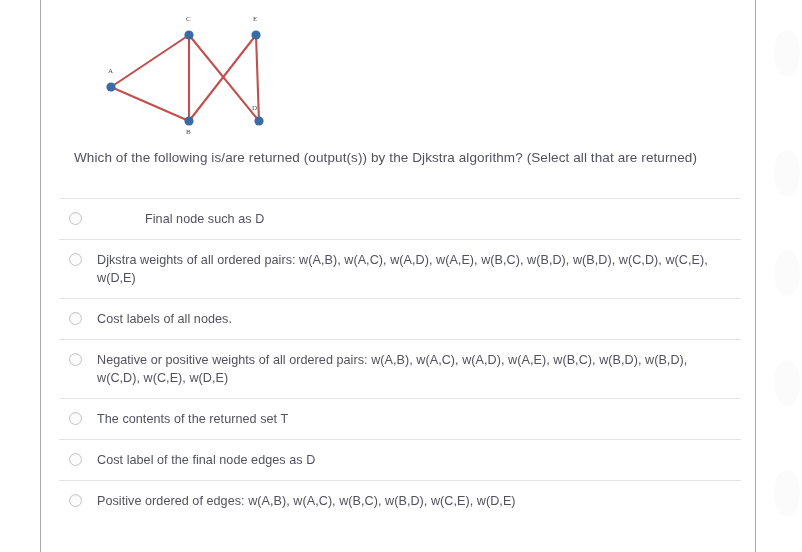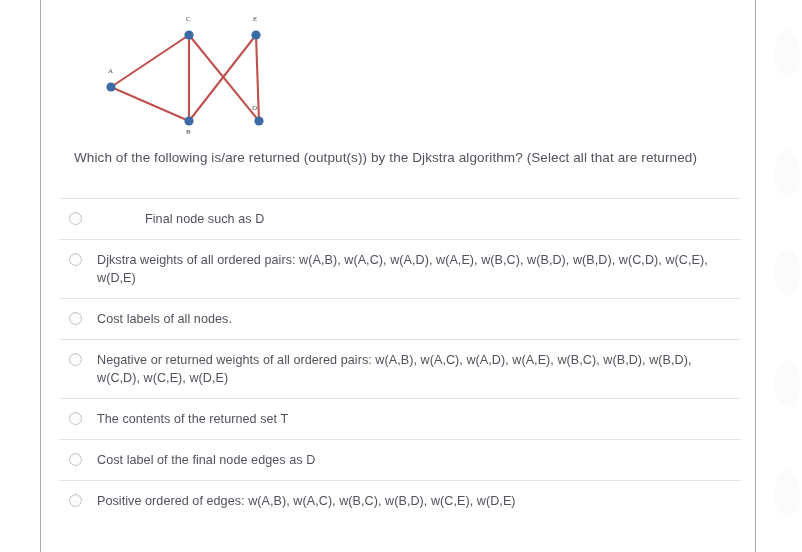--- a/index.html
+++ b/index.html
@@ -180,21 +180,21 @@
           <div class="option-row">
             <span class="radio"></span>
             <span class="option-text">Djkstra weights of all ordered pairs: w(A,B), w(A,C), w(A,D), w(A,E), w(B,C), w(B,D), w(B,D), w(C,D), w(C,E), w(D,E)</span>
           </div>
           <div class="option-row">
             <span class="radio"></span>
             <span class="option-text">Cost labels of all nodes.</span>
           </div>
           <div class="option-row">
             <span class="radio"></span>
-            <span class="option-text">Negative or returned weights of all ordered pairs: w(A,B), w(A,C), w(A,D), w(A,E), w(B,C), w(B,D), w(B,D), w(C,D), w(C,E), w(D,E)</span>
+            <span class="option-text">Negative or positive weights of all ordered pairs: w(A,B), w(A,C), w(A,D), w(A,E), w(B,C), w(B,D), w(B,D), w(C,D), w(C,E), w(D,E)</span>
           </div>
           <div class="option-row">
             <span class="radio"></span>
             <span class="option-text">The contents of the returned set T</span>
           </div>
           <div class="option-row">
             <span class="radio"></span>
             <span class="option-text">Cost label of the final node edges as D</span>
           </div>
           <div class="option-row">

